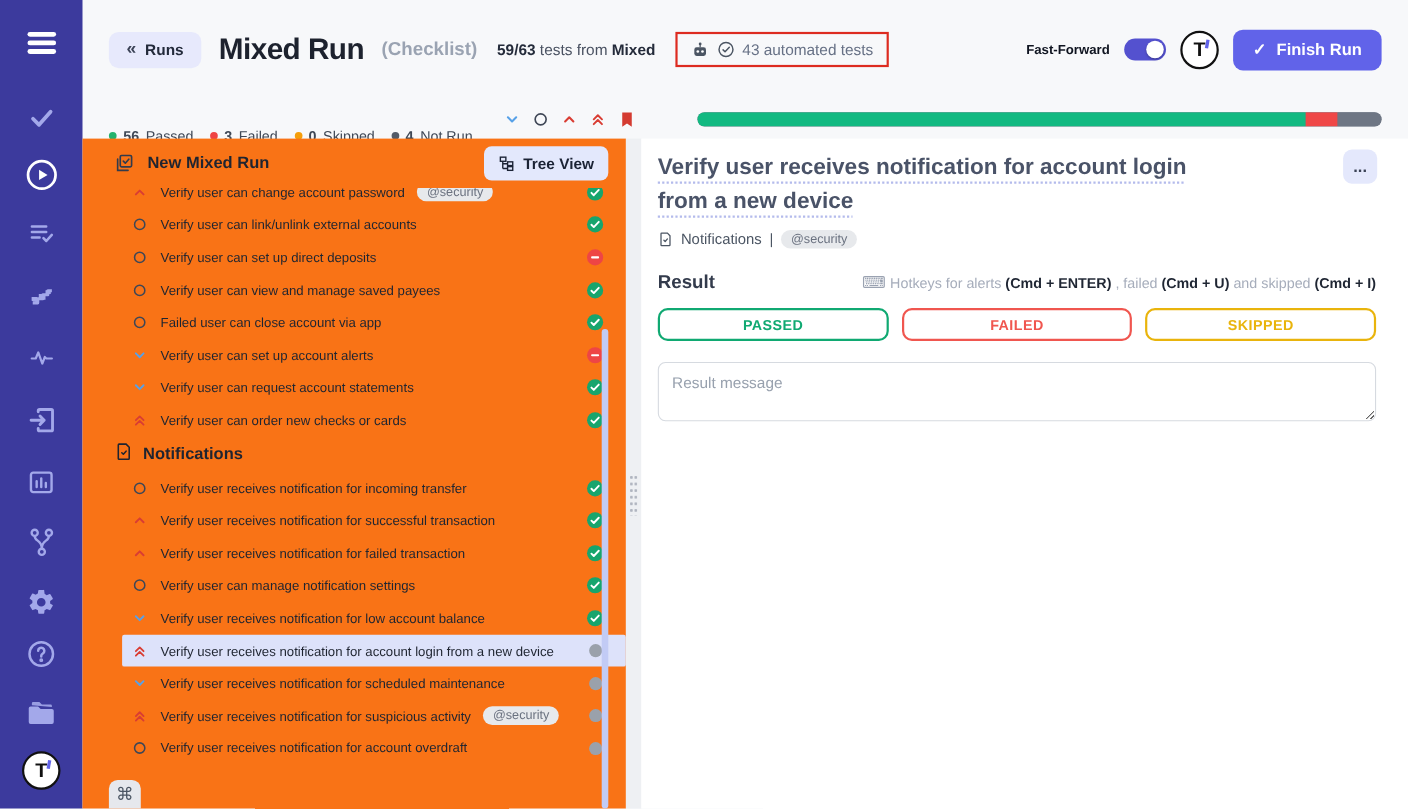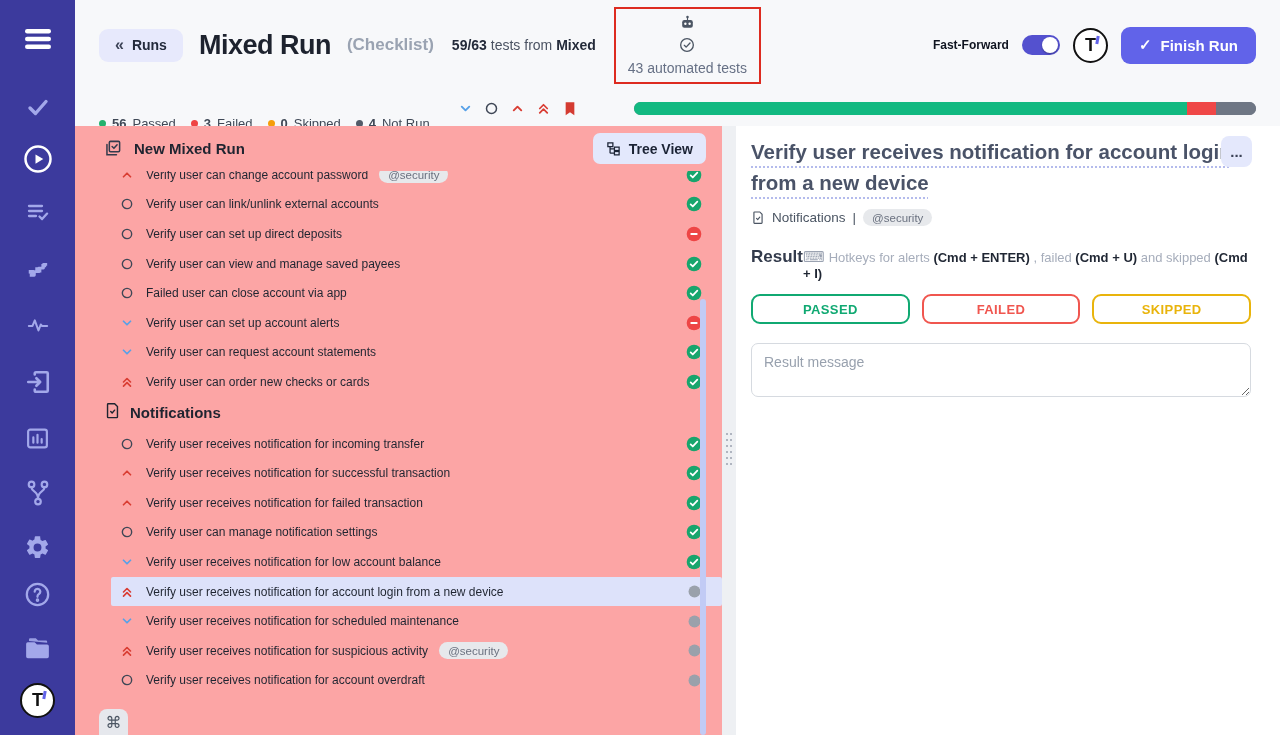--- a/index.html
+++ b/index.html
@@ -20,21 +20,21 @@
   
   .header { height:90px; flex:none; display:flex; align-items:center; padding:0 24px; gap:16px; }
   .runs-btn { display:flex; align-items:center; gap:8px; background:#e7e9fc; color:#232a3b;
     border:none; border-radius:9px; height:33px; padding:0 16px; font-size:14px; font-weight:700; cursor:pointer; }
   .runs-btn .chev { font-size:16px; color:#3b4256; }
   .page-title { font-size:27px; font-weight:800; color:#1d222e; letter-spacing:-0.5px; }
   .page-subtitle { font-size:17px; font-weight:700; color:#9aa3b2; }
   .tests-info { font-size:14px; color:#4a5262; margin-left:2px; }
   .tests-info b { color:#242b3a; }
   .auto-badge { display:flex; align-items:center; gap:7px; border:2px solid #dd2b20;
-    padding:6px 12px; color:#667085; font-size:14px; margin-left:2px;flex-direction:column; }
+    padding:6px 12px; color:#667085; font-size:14px; margin-left:2px; }
   .auto-badge svg { flex:none; }
   .header-right { margin-left:auto; display:flex; align-items:center; gap:13px; }
   .ff-label { font-size:12px; font-weight:700; color:#0f1420; }
   .toggle { width:38px; height:20px; border-radius:10px; background:#5451cf; position:relative; cursor:pointer; flex:none; }
   .toggle .knob { position:absolute; right:2px; top:2px; width:16px; height:16px; border-radius:50%;
     background:#fff; box-shadow:0 1px 2px rgba(0,0,0,.3); }
   .t-logo { width:35px; height:35px; border-radius:50%; background:#fff; border:2.5px solid #111;
     display:flex; align-items:center; justify-content:center; position:relative; flex:none; }
   .t-logo .t { font-size:18px; font-weight:800; color:#111; line-height:1; }
   .t-logo .tick { position:absolute; top:6px; right:7px; width:3px; height:8px; background:#6163e9; transform:rotate(10deg); }
@@ -47,21 +47,21 @@
   .stat b { font-weight:700; }
   .dot { width:7px; height:7px; border-radius:50%; flex:none; }
   .filter-icons { display:flex; align-items:center; gap:11px; margin-left:13px; }
   .filter-icons .fi { cursor:pointer; display:flex; }
   .progress { flex:1; height:13px; border-radius:7px; background:#6e7684; overflow:hidden;
     display:flex; margin-left:56px; margin-right:0; }
   .progress .seg { height:100%; }
 
   
   .content { flex:1; display:flex; min-height:0; }
-  .list-panel { width:647px; flex:none; position:relative; background:#fca5a5; }
+  .list-panel { width:494px; flex:none; position:relative; background:#f97316; }
   .list-header { height:45px; display:flex; align-items:center; padding:0 16px 0 28px; gap:12px; }
   .list-title { font-size:15px; font-weight:700; color:#1f2430; }
   .tree-btn { margin-left:auto; display:flex; align-items:center; gap:8px; background:#e3e8fc; color:#1b2335;
     border:none; border-radius:7px; height:31px; padding:0 13px; font-size:14px; font-weight:700; cursor:pointer; }
   .list-viewport { position:absolute; top:45px; left:0; right:0; bottom:0; overflow:hidden; }
   .rows { margin-top:-11px; }
   .row { height:29.6px; display:flex; align-items:center; gap:11px; margin-left:36px;
     padding:0 20px 0 7px; cursor:pointer; }
   .row.selected { background:#dde2fa; border-radius:2px; }
   .row .pri { width:17px; display:flex; justify-content:center; flex:none; }

